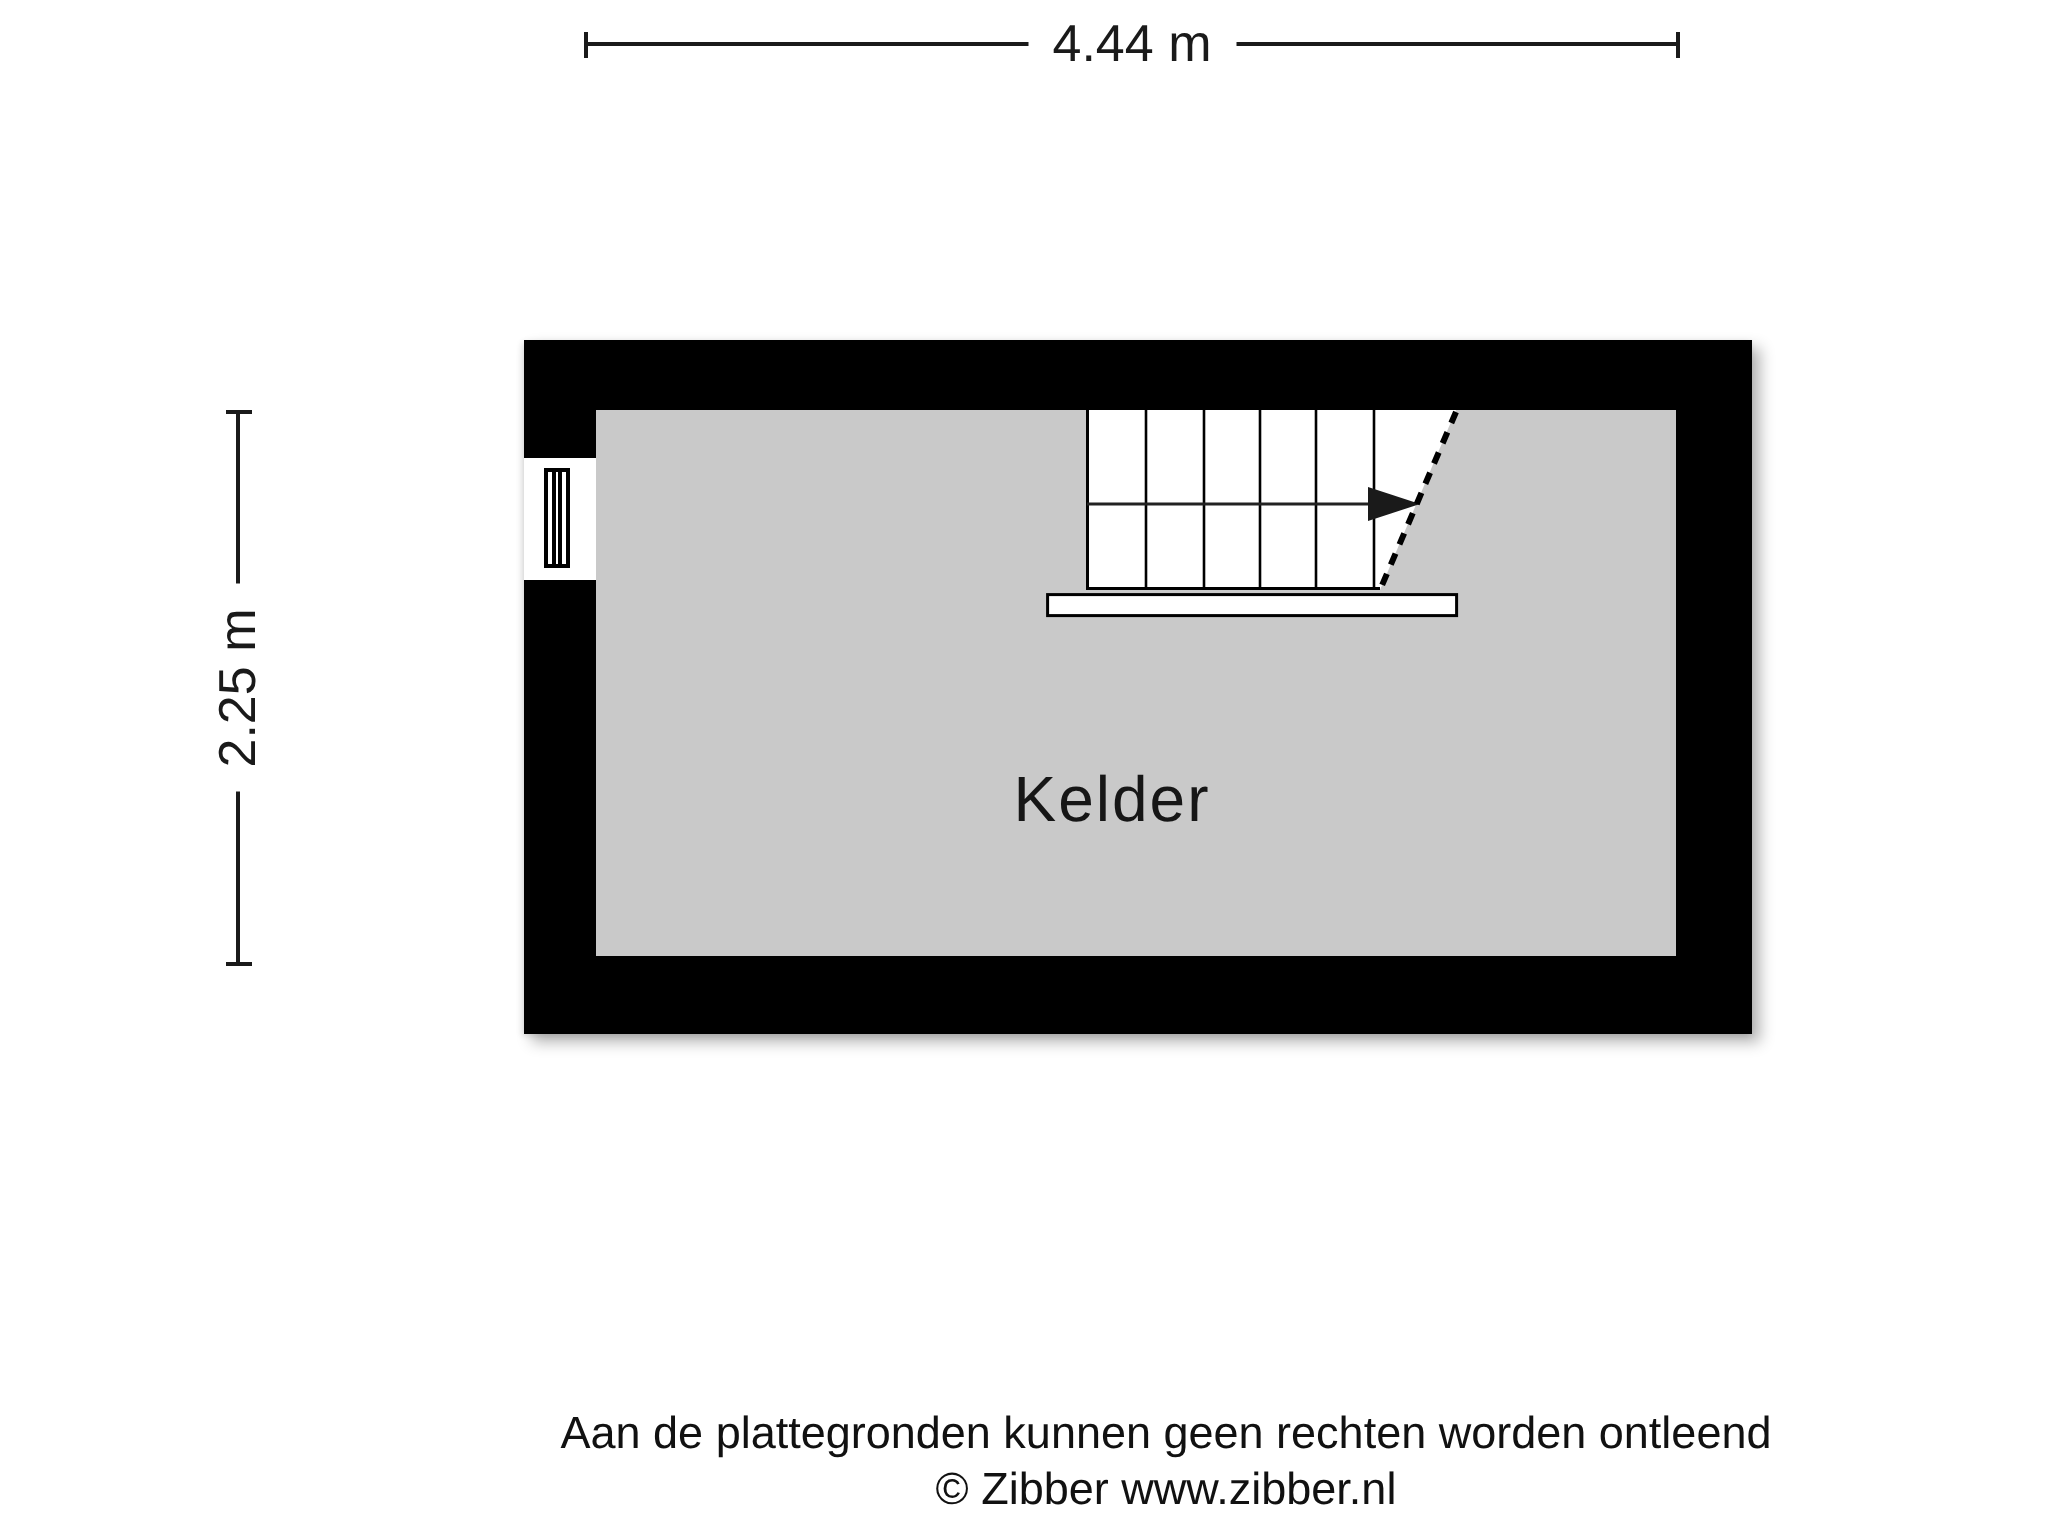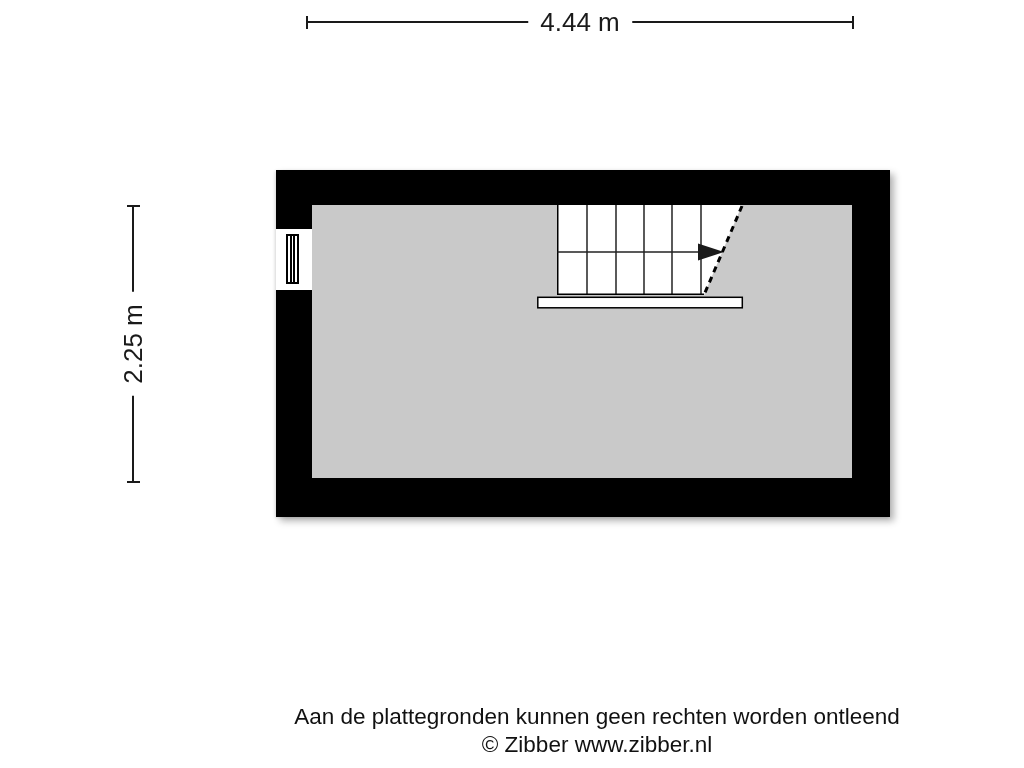--- a/index.html
+++ b/index.html
@@ -9,21 +9,21 @@
     --background: #ffffff;
   }
   * { margin: 0; padding: 0; box-sizing: border-box; }
   html, body {
     width: 1024px; height: 768px;
     background: var(--background);
     font-family: "Liberation Sans", "DejaVu Sans", sans-serif;
     color: var(--line);
     overflow: hidden;
   }
-  .page { position: relative; width: 1004px; height: 768px; background: var(--background); margin-left: 14px; }
+  .page { position: relative; width: 1004px; height: 768px; background: var(--background); }
 
   
   .dim-line-top { position: absolute; left: 293px; top: 21px; width: 547px; height: 2px; background: var(--line); }
   .dim-tick-v { position: absolute; top: 16px; width: 2px; height: 13px; background: var(--line); }
   .dim-tick-v.left  { left: 292px; }
   .dim-tick-v.right { left: 838px; }
   .dim-label-top {
     position: absolute; left: 566px; top: 22px;
     transform: translate(-50%, -50%);
     background: var(--background);
@@ -99,20 +99,21 @@
   <span class="dim-label-top">4.44 m</span>
 
   <div class="dim-line-left"></div>
   <div class="dim-tick-h top"></div>
   <div class="dim-tick-h bottom"></div>
   <span class="dim-label-left">2.25 m</span>
 
   <div class="plan">
     <div class="floor"></div>
 
+    <span class="room-label">Kelder</span>
 
     <svg class="stairs" viewBox="0 0 210 104">
 
       <polygon points="23,0 208,0 170,90 23,90" fill="#ffffff"></polygon>
 
       <path d="M23.75,0 L23.75,90" stroke="#000" stroke-width="1.5" fill="none"></path>
       <path d="M23,89.3 L170,89.3" stroke="#000" stroke-width="1.5" fill="none"></path>
 
       <g stroke="#000" stroke-width="1.3">
         <line x1="53" y1="0" x2="53" y2="90"></line>

